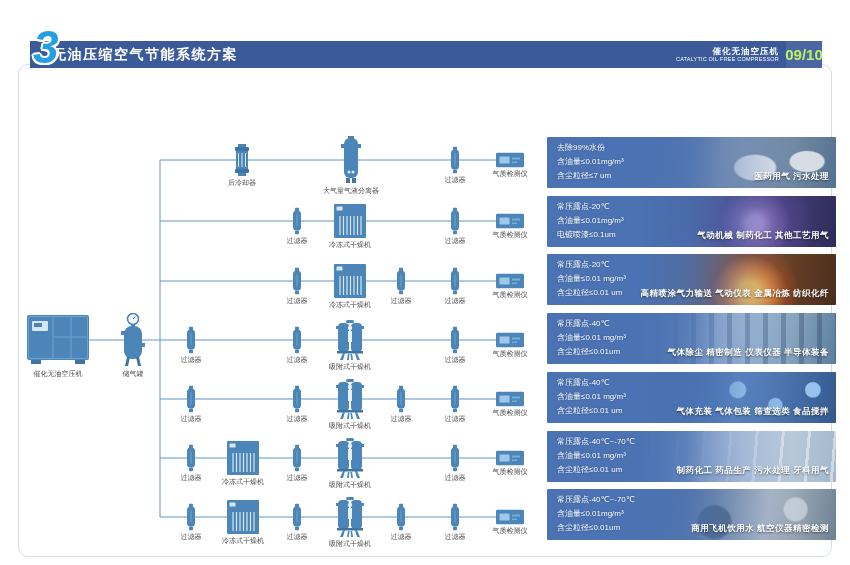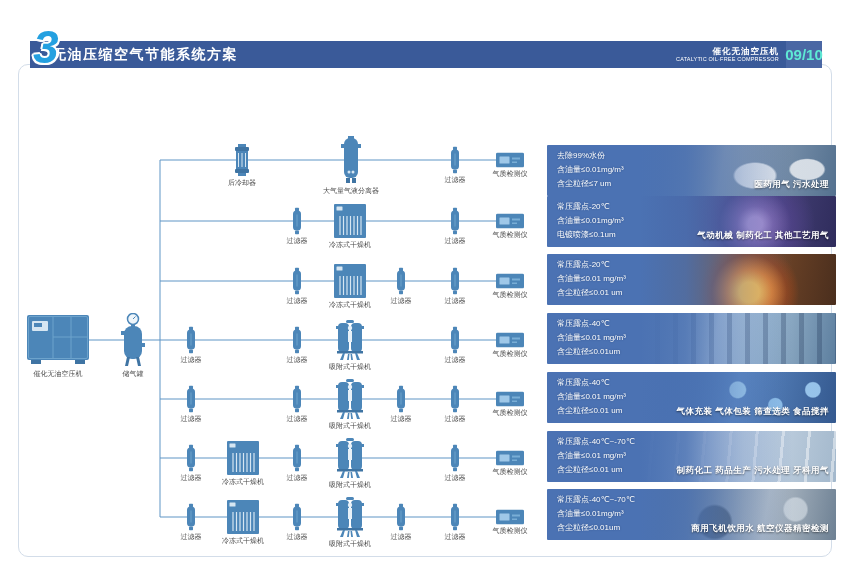--- a/index.html
+++ b/index.html
@@ -13,21 +13,21 @@
         display:flex;align-items:center;}
   .big-num{position:absolute;left:3px;top:-17px;font-size:46px;line-height:1;font-weight:bold;
         font-style:italic;color:#24a0e0;z-index:2;
         text-shadow:2px 0 #fff,-2px 0 #fff,0 2px #fff,0 -2px #fff,1.5px 1.5px #fff,
         -1.5px -1.5px #fff,1.5px -1.5px #fff,-1.5px 1.5px #fff;}
   .header-title{margin-left:22px;color:#fff;font-size:14px;font-weight:bold;letter-spacing:1.5px;}
   .header-right{margin-left:auto;display:flex;align-items:center;height:100%;}
   .brand{text-align:right;color:#fff;margin-right:7px;line-height:1.25;}
   .brand-cn{font-size:8.5px;font-weight:bold;letter-spacing:1px;}
   .brand-en{font-size:5.5px;letter-spacing:.2px;}
-  .page-num{width:36px;height:100%;background:#4a67a4;color:#5eead4;font-weight:bold;font-size:15px;
+  .page-num{width:36px;height:100%;background:#4a67a4;color:#bef264;font-weight:bold;font-size:15px;
         display:flex;align-items:center;justify-content:center;}
   
   .intro{position:absolute;left:30px;top:79px;width:412px;font-size:8.5px;line-height:1.6;
         color:#3a3a3a;text-align:justify;text-indent:2em;}
   
   #flow-lines{position:absolute;left:0;top:0;}
   .equip{position:absolute;transform:translate(-50%,-50%);line-height:0;}
   .equip-label{position:absolute;transform:translateX(-50%);font-size:7px;color:#4a4a4a;
         white-space:nowrap;line-height:1;}
   
@@ -448,21 +448,21 @@
       <div class="equip-label" style="left: 455px; top: 533px;">过滤器</div>
       <div class="equip" style="left: 510px; top: 517px;"><svg width="28" height="15" viewBox="0 0 28 15">
           <rect x="0" y="0" width="28" height="15" rx="1.5" fill="#4c86b8"></rect>
           <rect x="3.5" y="4" width="10" height="7" rx="0.5" fill="#9fc8e8"></rect>
           <rect x="16" y="5" width="8" height="2" fill="#79aed6"></rect>
           <rect x="16" y="9" width="5" height="1.5" fill="#79aed6"></rect>
         </svg></div>
       <div class="equip-label" style="left: 510px; top: 527px;">气质检测仪</div>
     </div>
   <div id="cards">
-      <div class="card theme-tanks" style="top: 8px;">
+      <div class="card theme-tanks" style="top: 0px;">
         <div class="card-specs">
           <div>去除99%水份</div>
           <div>含油量≤0.01mg/m³</div>
           <div>含尘粒径≤7 um</div>
         </div>
         <div class="card-apps">医药用气 污水处理</div>
       </div>
       <div class="card theme-purple-disc" style="top: 59px;">
         <div class="card-specs">
           <div>常压露点-20℃</div>
@@ -470,27 +470,29 @@
           <div>电镀喷漆≤0.1um</div>
         </div>
         <div class="card-apps">气动机械 制药化工 其他工艺用气</div>
       </div>
       <div class="card theme-foundry" style="top: 117px;">
         <div class="card-specs">
           <div>常压露点-20℃</div>
           <div>含油量≤0.01 mg/m³</div>
           <div>含尘粒径≤0.01 um</div>
         </div>
+        <div class="card-apps">高精喷涂气力输送 气动仪表 金属冶炼 纺织化纤</div>
       </div>
       <div class="card theme-precision" style="top: 176px;">
         <div class="card-specs">
           <div>常压露点-40℃</div>
           <div>含油量≤0.01 mg/m³</div>
           <div>含尘粒径≤0.01um</div>
         </div>
+        <div class="card-apps">气体除尘 精密制造 仪表仪器 半导体装备</div>
       </div>
       <div class="card theme-bottles" style="top: 235px;">
         <div class="card-specs">
           <div>常压露点-40℃</div>
           <div>含油量≤0.01 mg/m³</div>
           <div>含尘粒径≤0.01 um</div>
         </div>
         <div class="card-apps">气体充装 气体包装 筛查选类 食品搅拌</div>
       </div>
       <div class="card theme-pharma" style="top: 294px;">

